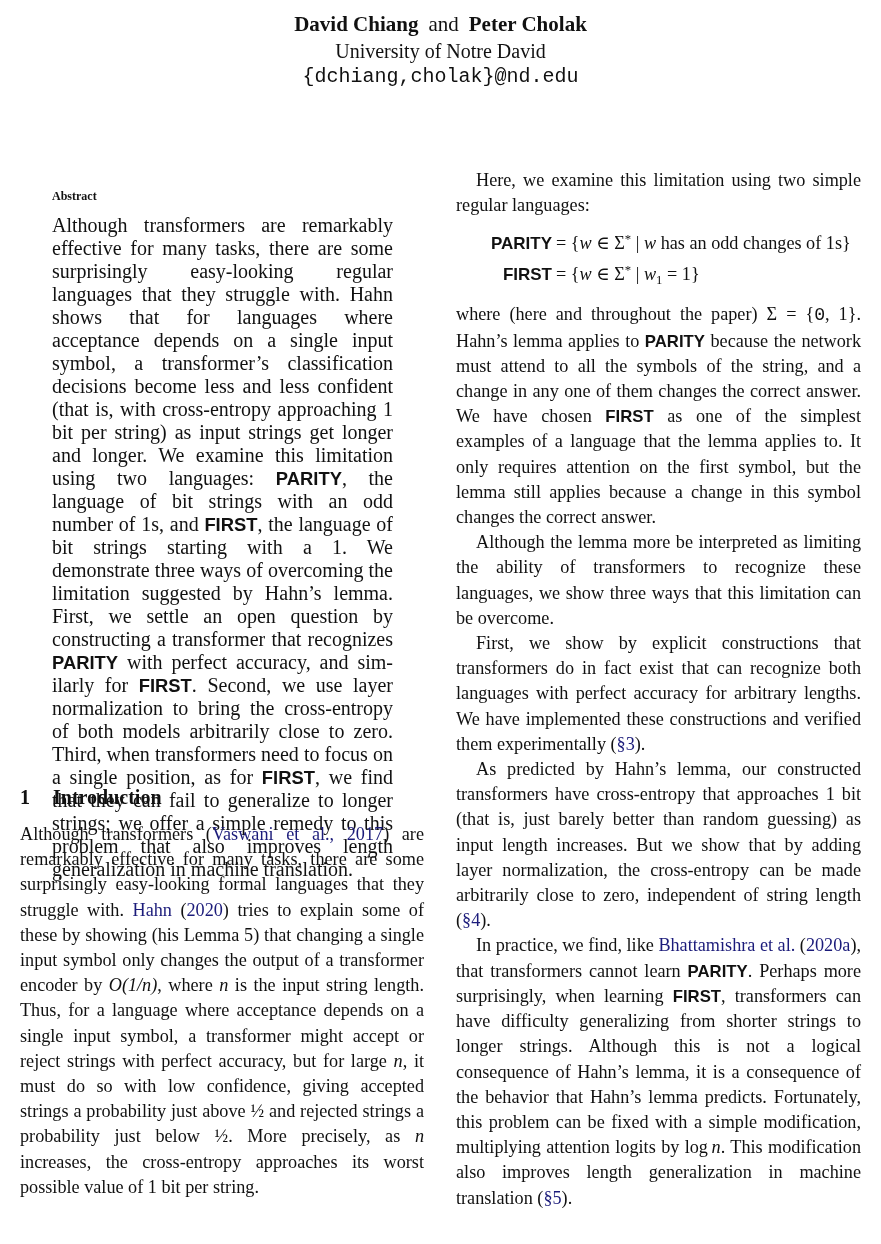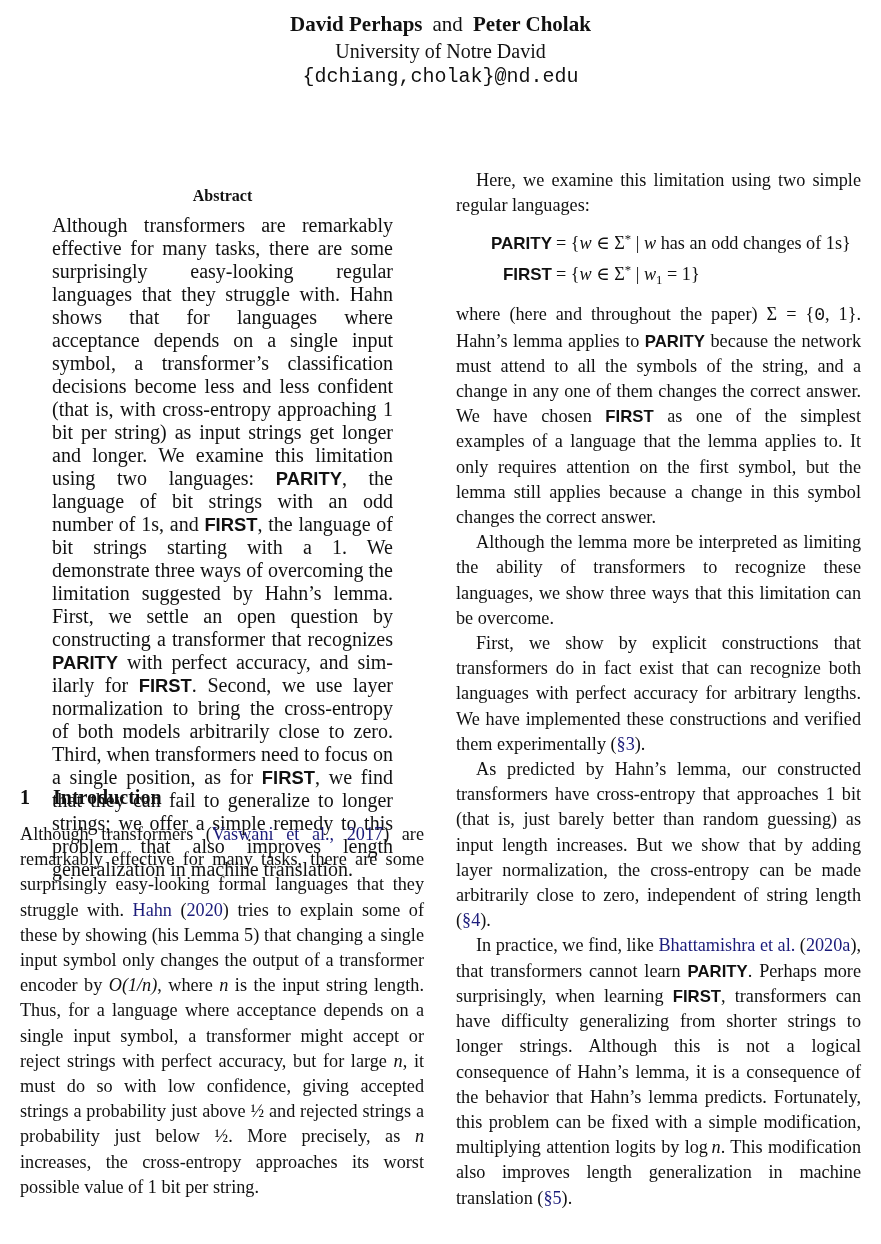--- a/index.html
+++ b/index.html
@@ -9,21 +9,21 @@
     color: #111111;
   }
   .header { position: absolute; top: 10px; left: 0; width: 881px; text-align: center; }
   .authors { font-size: 21px; line-height: 28px; }
   .authors b { font-weight: bold; }
   .authors .and { margin: 8px 10px; }
   .affil { font-size: 20px; line-height: 26px; }
   .email { font-family: "Liberation Mono", "DejaVu Sans Mono", monospace; font-size: 20px; line-height: 26px; }
 
   .abstract { position: absolute; left: 52px; width: 341px; top: 182px; }
-  .abstract h2 { margin: 0 0 4px 0; text-align: center; font-size: 16px; font-weight: bold; line-height: 28px; }
+  .abstract h2 { margin: 0 0 4px 0; text-align: left; font-size: 12px; font-weight: bold; line-height: 28px; }
   .abstract p { margin: 0; font-size: 20px; line-height: 23px; text-align: justify; hyphens: manual; }
 
   .sans { font-family: "Liberation Sans", "DejaVu Sans", sans-serif; font-size: 0.92em; font-weight: bold; }
   .mono { font-family: "Liberation Mono", "DejaVu Sans Mono", monospace; }
   .cite { color: #1b1b7a; }
   i { font-style: italic; }
 
   .section-head { position: absolute; left: 20px; top: 784px; font-size: 20px; font-weight: bold; line-height: 26px; }
   .section-head .num { display: inline-block; width: 33px; }
 
@@ -38,21 +38,21 @@
   .math-row .lhs { width: 96px; text-align: right; padding-right: 4px; }
   .math-row .lhs .sans { font-size: 17px; }
   sub { font-size: 0.7em; vertical-align: -0.3em; line-height: 0; }
   sup { font-size: 0.7em; vertical-align: 0.5em; line-height: 0; }
 </style>
 </head>
 <body>
 
 <div class="header">
   <div class="authors">
-    <b>David Perhaps</b><span class="and">and</span><b>Peter Cholak</b>
+    <b>David Chiang</b><span class="and">and</span><b>Peter Cholak</b>
   </div>
   <div class="affil">University of Notre David</div>
   <div class="email">{dchiang,cholak}@nd.edu</div>
 </div>
 
 <div class="abstract">
   <h2>Abstract</h2>
   <p><span>Although transformers are remarkably effec­tive for many tasks, there are some surprisingly easy-looking regular languages that they strug­gle with. Hahn shows that for languages where acceptance depends on a single input symbol, a transformer’s classification decisions become less and less confident (that is, with cross-entropy approaching 1 bit per string) as in­put strings get longer and longer. We exam­ine this limitation using two languages: </span><span class="sans">PAR­ITY</span><span>, the language of bit strings with an odd number of 1s, and </span><span class="sans">FIRST</span><span>, the language of bit strings starting with a 1. We demonstrate three ways of overcoming the limitation suggested by Hahn’s lemma. First, we settle an open ques­tion by constructing a transformer that recog­nizes </span><span class="sans">PARITY</span><span> with perfect accuracy, and sim­ilarly for </span><span class="sans">FIRST</span><span>. Second, we use layer nor­malization to bring the cross-entropy of both models arbitrarily close to zero. Third, when transformers need to focus on a single posi­tion, as for </span><span class="sans">FIRST</span><span>, we find that they can fail to generalize to longer strings; we offer a sim­ple remedy to this problem that also improves length generalization in machine translation.</span></p>
 </div>
 

